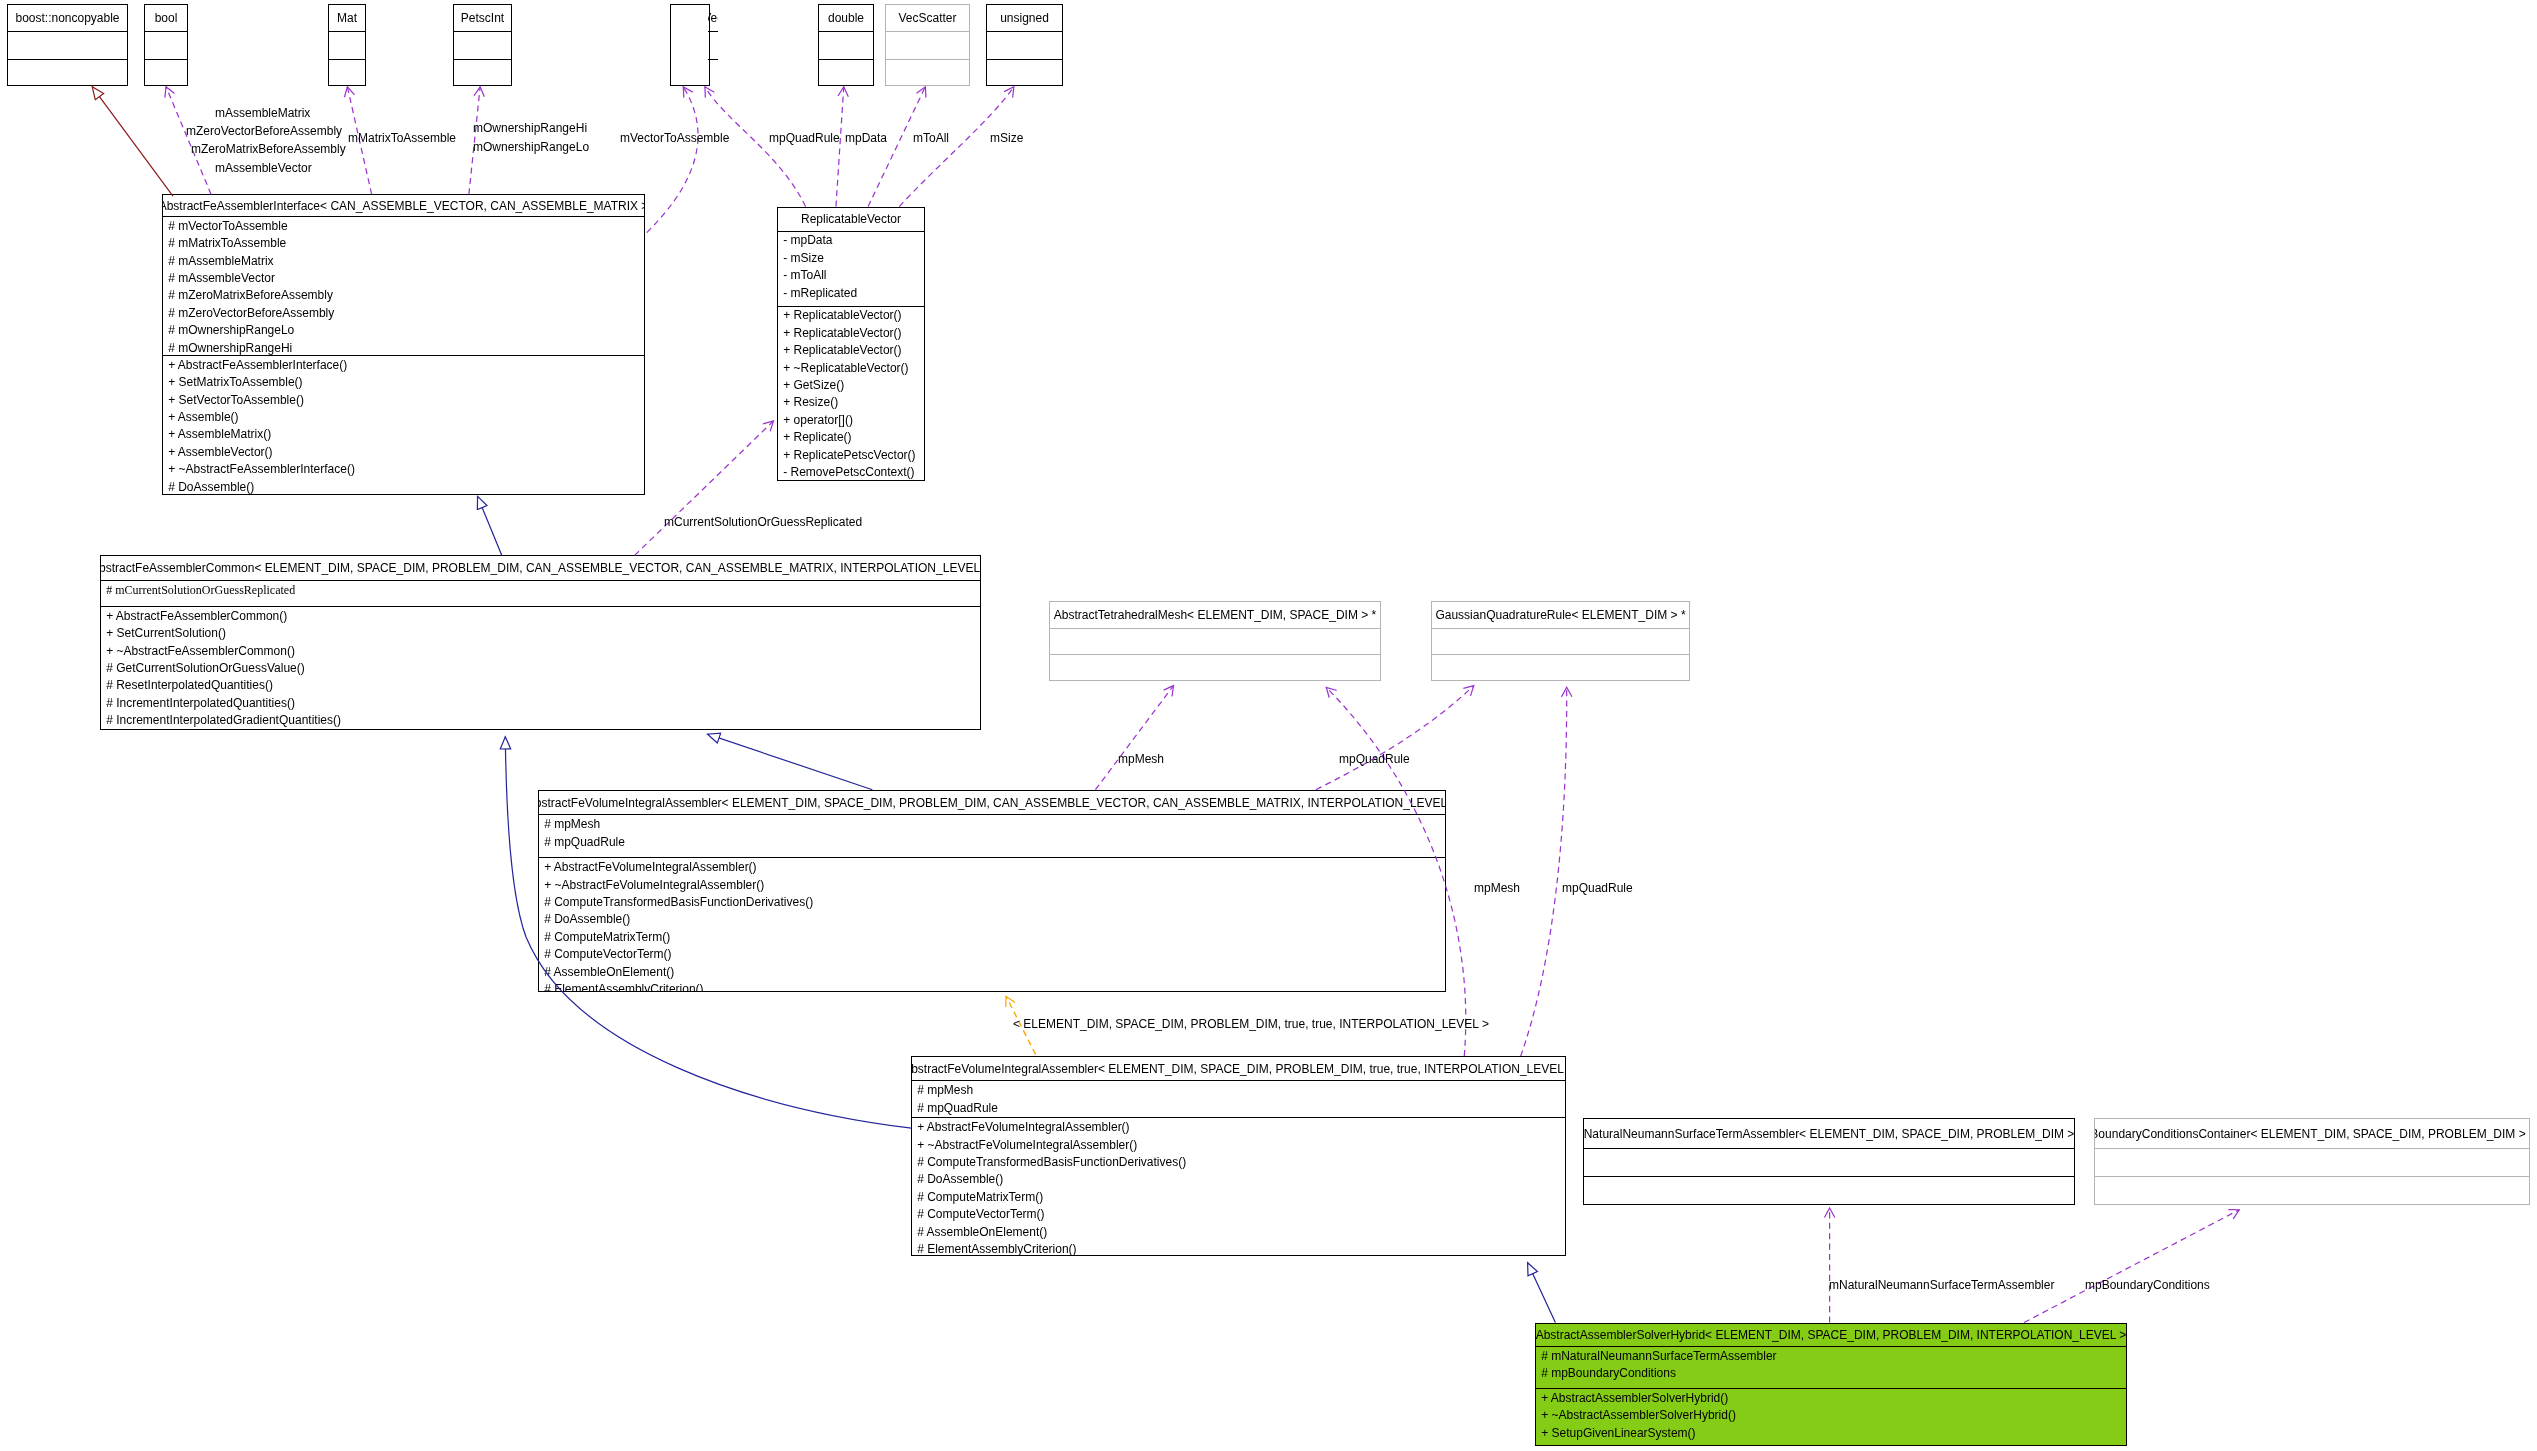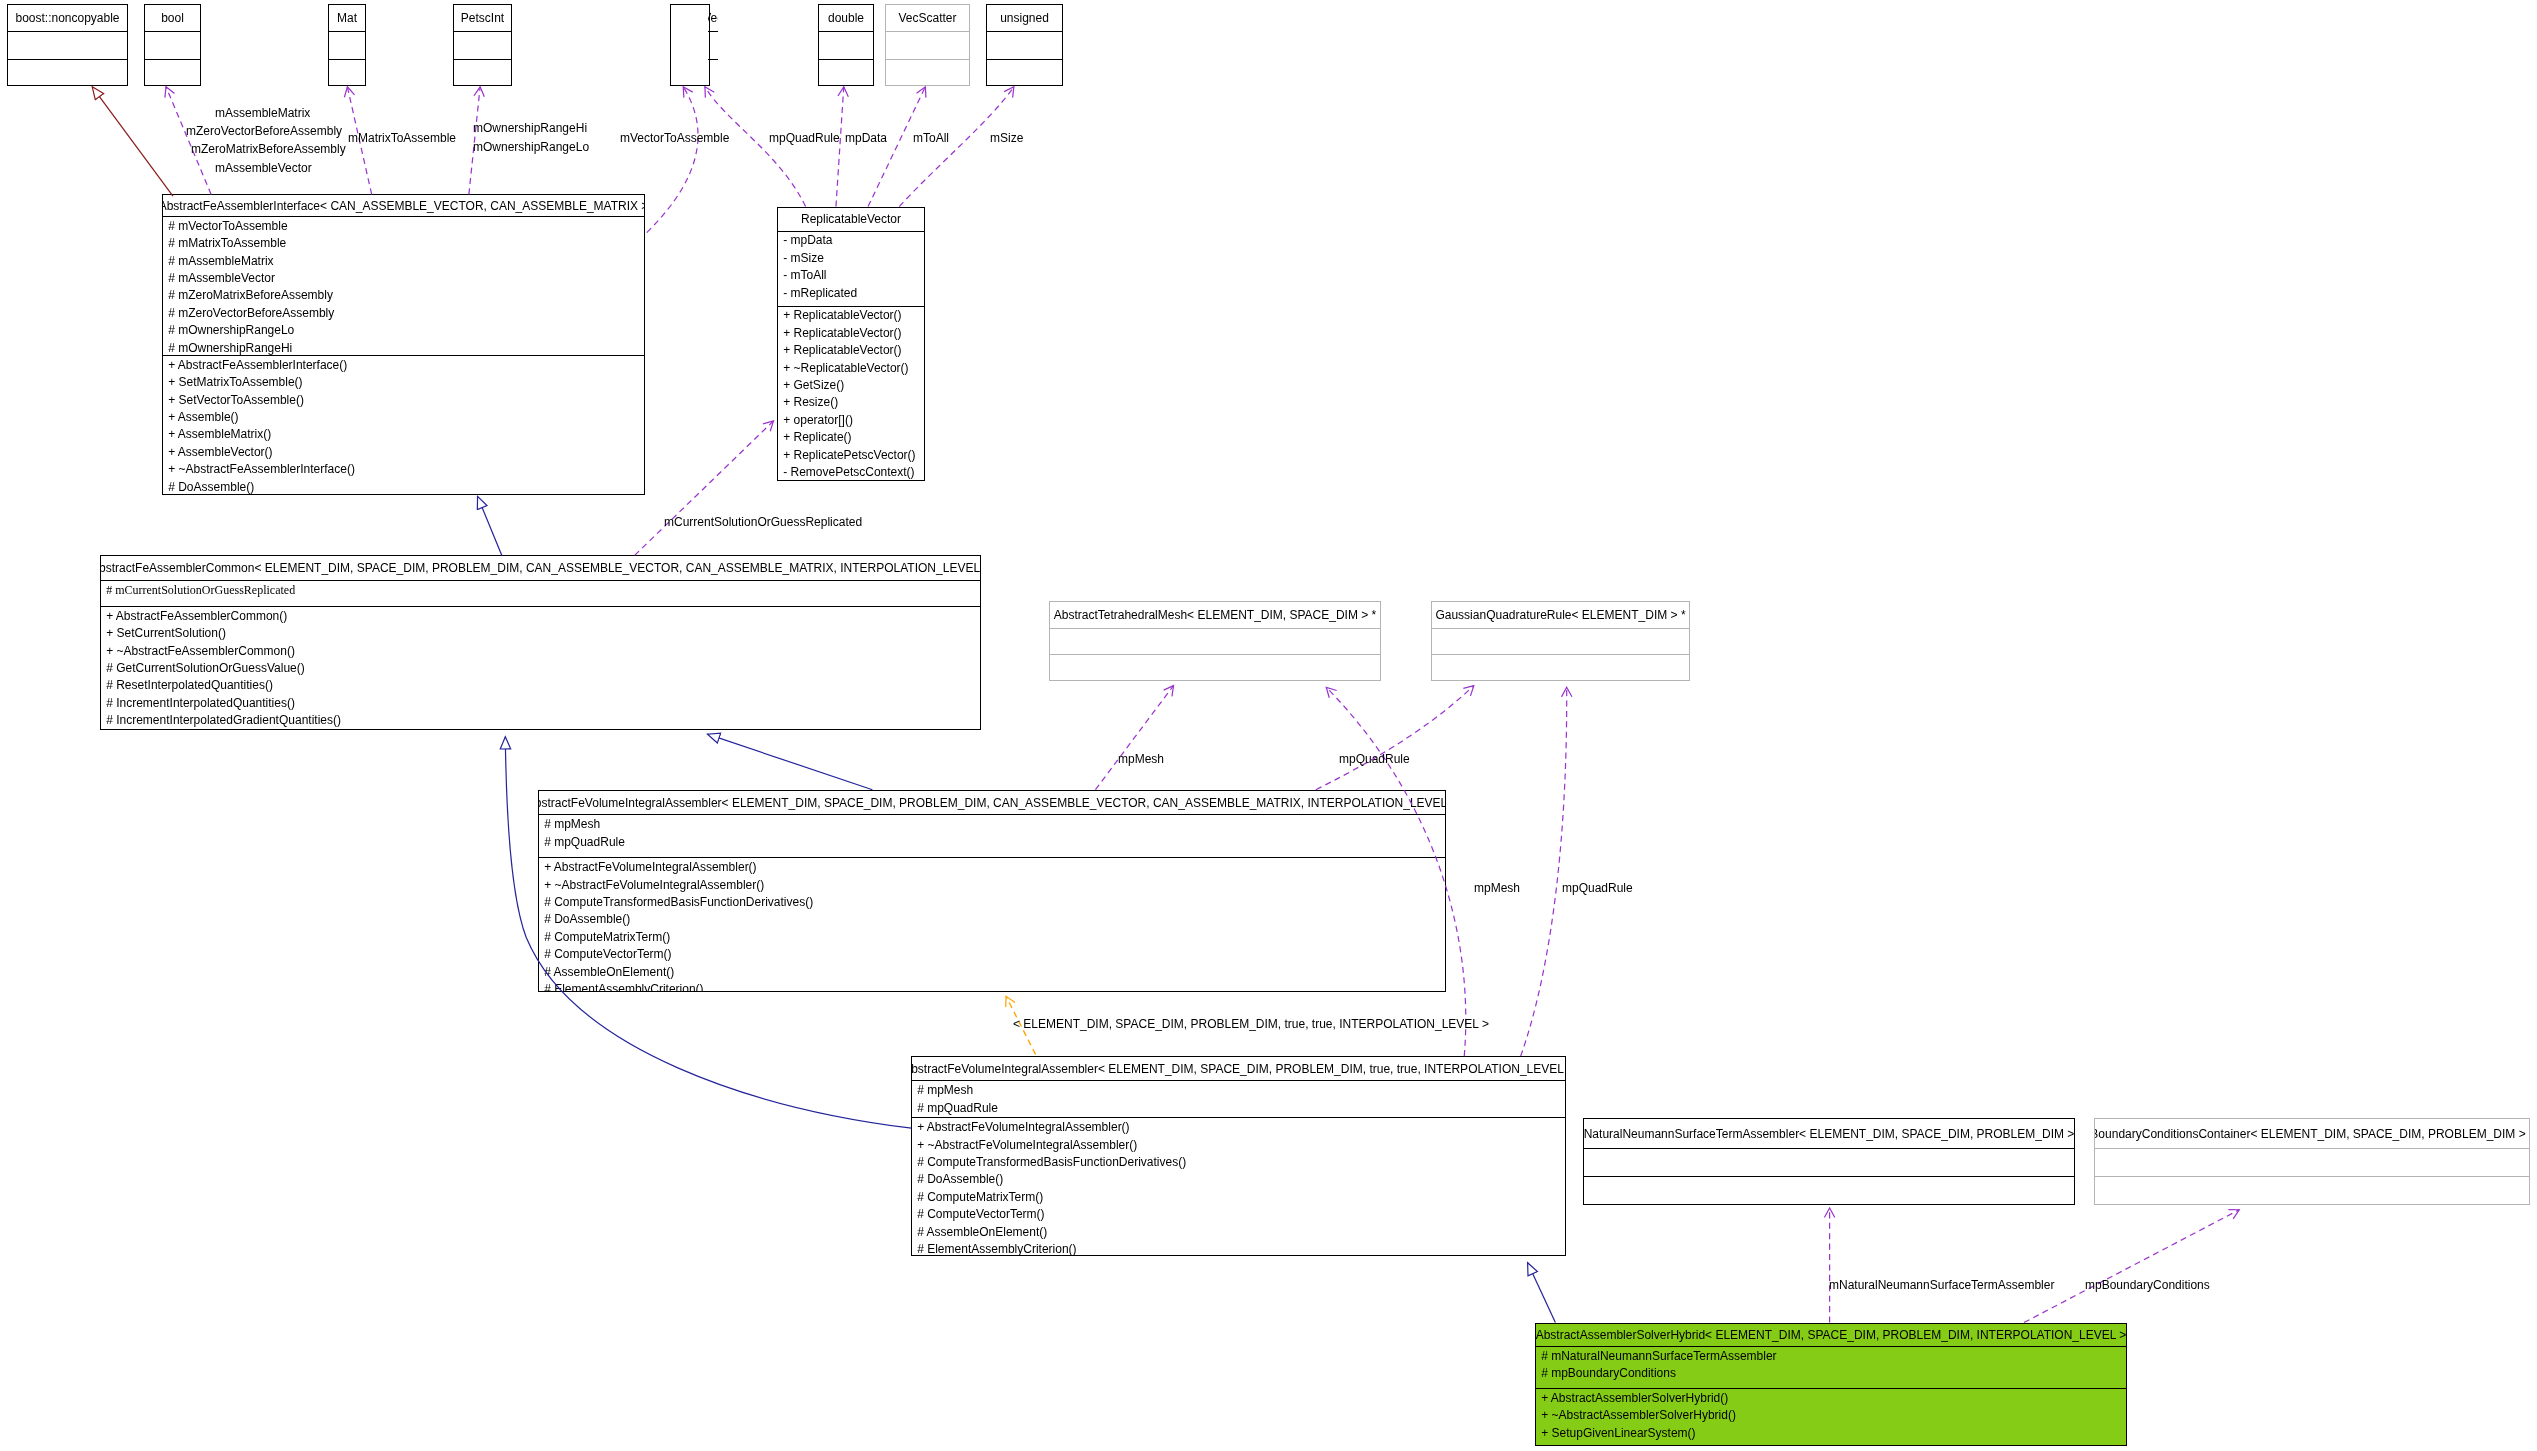--- a/index.html
+++ b/index.html
@@ -19,21 +19,21 @@
 </head>
 <body>
 
 <div id="canvas">
 
   <div class="uml-box" style="left:7px;top:4.3px;width:121px;">
     <div class="t" style="height:26px;">boost::noncopyable</div>
     <div class="c" style="height:28px;"></div>
     <div class="c" style="height:26px;"></div>
   </div>
-  <div class="uml-box" style="left:144px;top:4.3px;width:57px;">
+  <div class="uml-box" style="left:144px;top:4.3px;width:44px;">
     <div class="t" style="height:26px;">bool</div>
     <div class="c" style="height:28px;"></div>
     <div class="c" style="height:26px;"></div>
   </div>
   <div class="uml-box" style="left:328px;top:4.3px;width:38px;">
     <div class="t" style="height:26px;">Mat</div>
     <div class="c" style="height:28px;"></div>
     <div class="c" style="height:26px;"></div>
   </div>
   <div class="uml-box" style="left:453px;top:4.3px;width:59px;">

